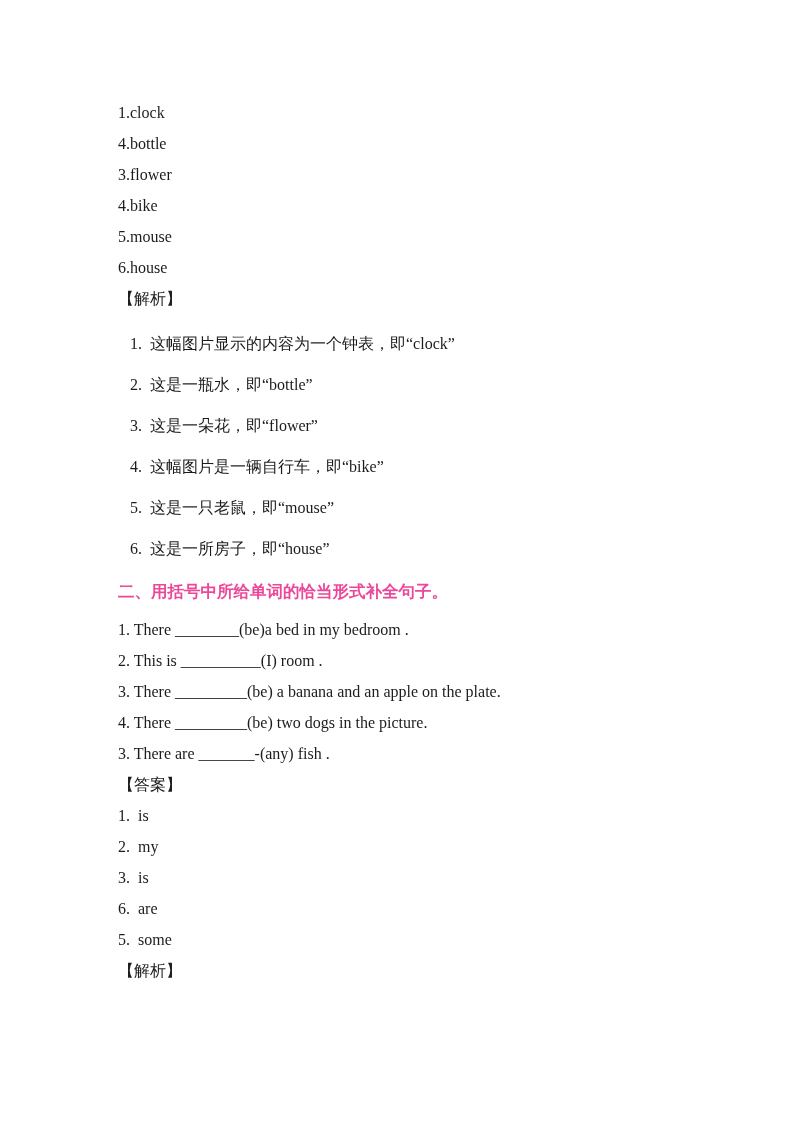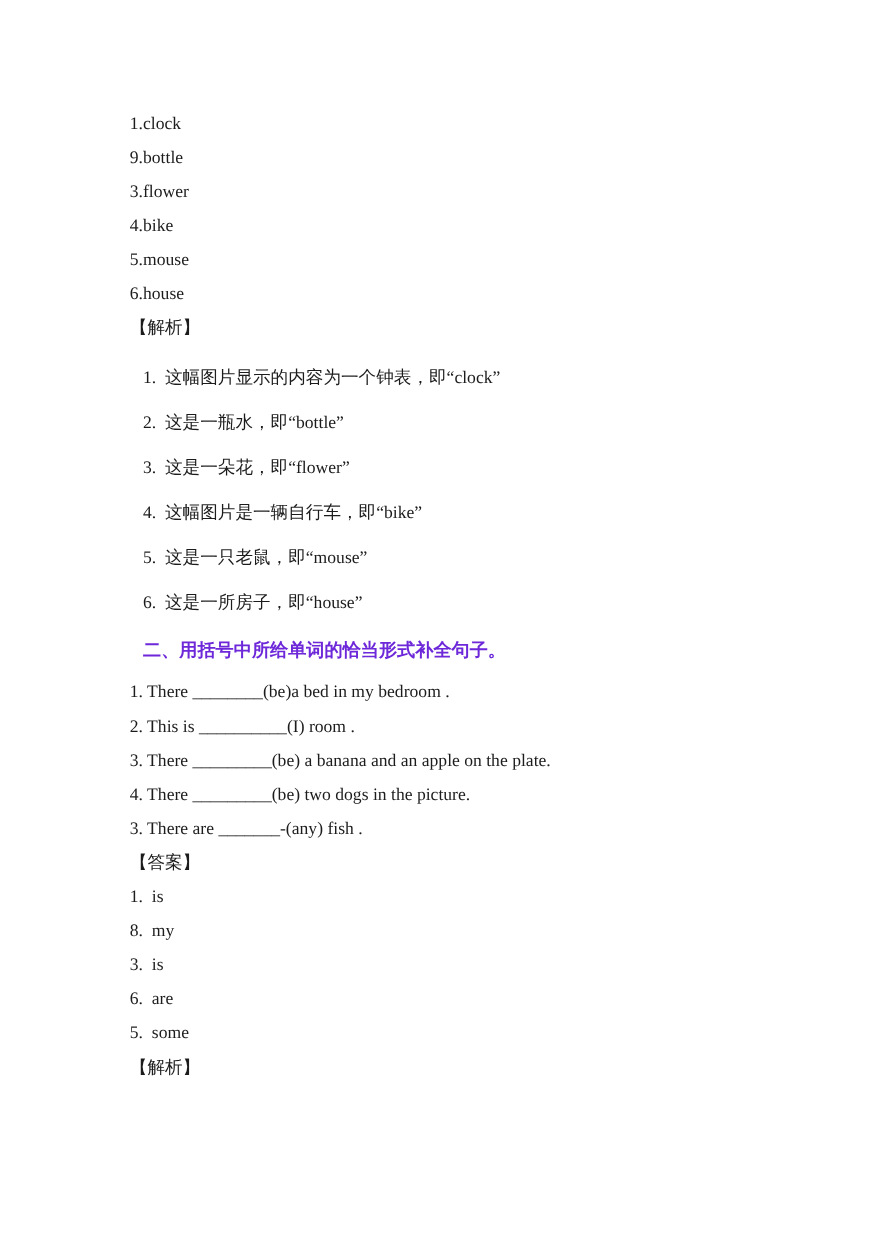--- a/index.html
+++ b/index.html
@@ -38,37 +38,37 @@
     margin: 6px 0 11px 0;
     line-height: 20px;
     white-space: pre-wrap;
   }
   .label-final {
     margin: 2px 0 0 0;
     line-height: 20px;
     white-space: pre-wrap;
   }
   .section-heading {
-    margin: 3px 0 18px 12px;
+    margin: 3px 0 18px 0;
     font-family: "Liberation Sans", "DejaVu Sans", sans-serif;
     font-weight: 700;
     font-size: 16.5px;
     line-height: 22px;
-    color: #6d28d9;
+    color: #ec4899;
     white-space: pre-wrap;
   }
 </style>
 </head>
 <body>
 
 <div class="page">
 
   <section>
     <p class="line">1.clock</p>
-    <p class="line">9.bottle</p>
+    <p class="line">4.bottle</p>
     <p class="line">3.flower</p>
     <p class="line">4.bike</p>
     <p class="line">5.mouse</p>
     <p class="line">6.house</p>
   </section>
 
   <p class="label">【解析】</p>
 
   <section>
     <p class="cn-line">1.  这幅图片显示的内容为一个钟表，即“clock”</p>
@@ -86,21 +86,21 @@
     <p class="line">2. This is __________(I) room .</p>
     <p class="line">3. There _________(be) a banana and an apple on the plate.</p>
     <p class="line">4. There _________(be) two dogs in the picture.</p>
     <p class="line">3. There are _______-(any) fish .</p>
   </section>
 
   <p class="label-answers">【答案】</p>
 
   <section>
     <p class="line">1.  is</p>
-    <p class="line">8.  my</p>
+    <p class="line">2.  my</p>
     <p class="line">3.  is</p>
     <p class="line">6.  are</p>
     <p class="line">5.  some</p>
   </section>
 
   <p class="label-final">【解析】</p>
 
 </div>
 
 </body></html>

